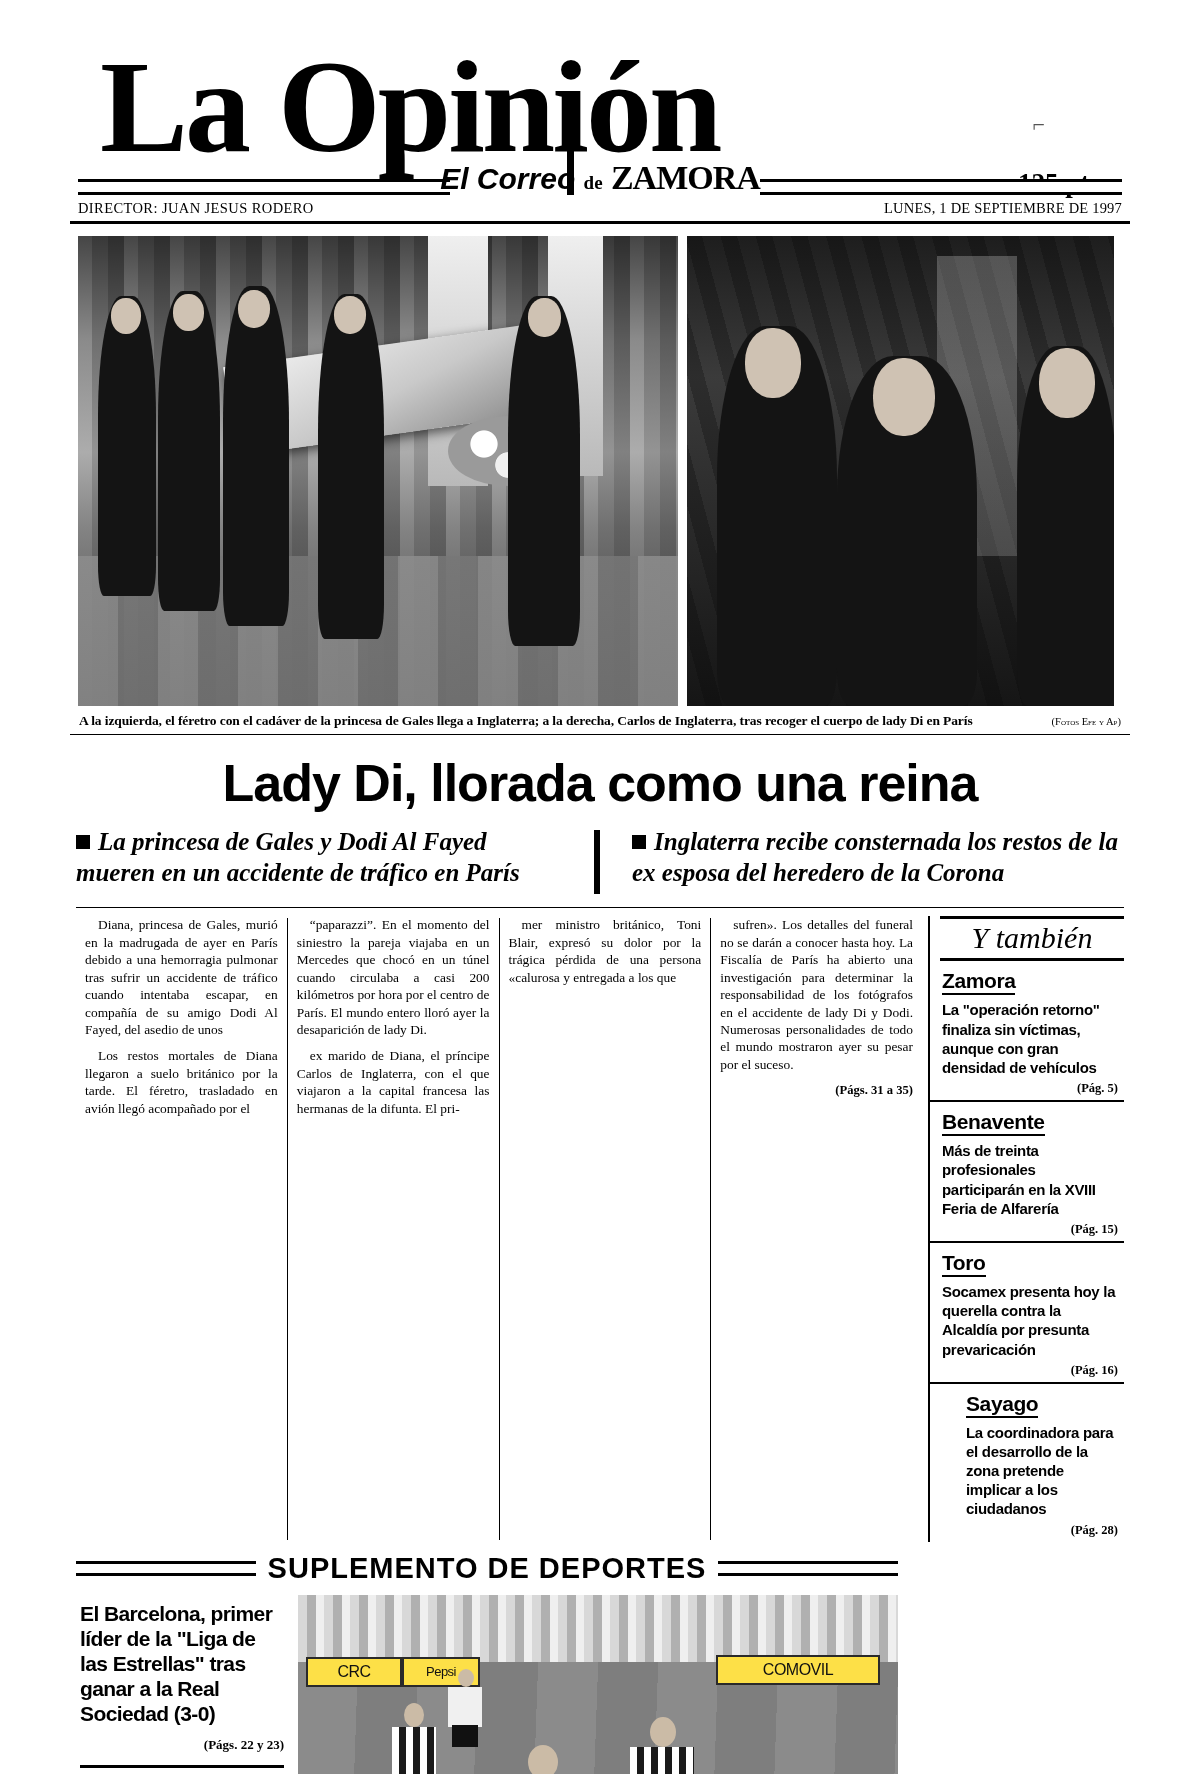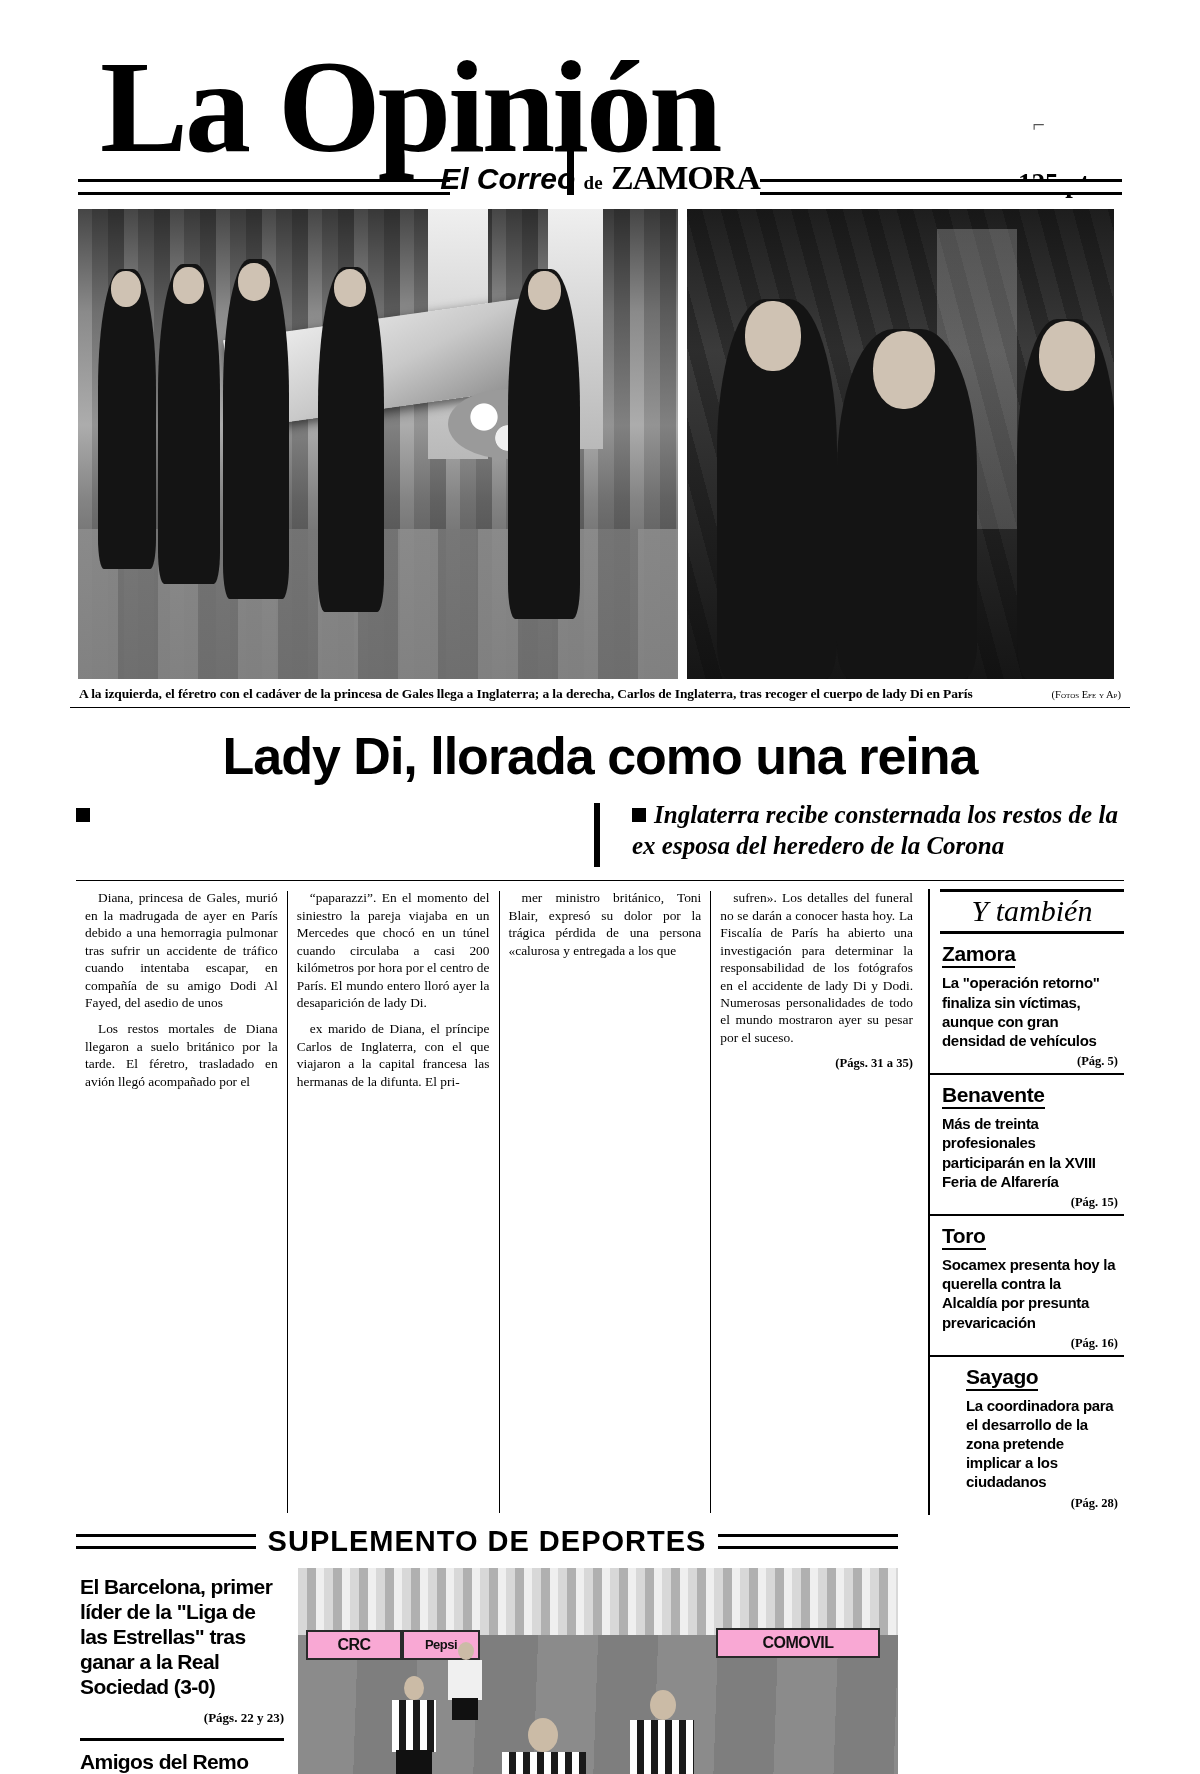--- a/index.html
+++ b/index.html
@@ -223,22 +223,22 @@
     position:absolute;inset:0;
     background:
       linear-gradient(180deg,rgba(235,235,235,.85) 0 16%,rgba(120,120,120,.5) 17%,rgba(90,90,90,.75) 100%),
       repeating-linear-gradient(0deg,#8f8f8f 0 6px,#848484 6px 12px),
       #8a8a8a;
   }
   .pitch{position:absolute;left:0;right:0;top:18%;bottom:0;
     background:repeating-linear-gradient(92deg,#8b8b8b 0 60px,#7e7e7e 60px 120px);}
   .stand{position:absolute;left:0;right:0;top:0;height:18%;
     background:repeating-linear-gradient(90deg,#d8d8d8 0 9px,#b0b0b0 9px 18px,#efefef 18px 26px);}
-  .ad{position:absolute;height:26px;background:#f9a8d4;border:2px solid #2a2a2a;
-     font-family:"Liberation Sans",sans-serif;font-weight:bold;font-size:16px;
+  .ad{position:absolute;height:26px;background:#fde047;border:2px solid #2a2a2a;
+     font-family:"Liberation Sans",sans-serif;font-weight:normal;font-size:16px;
      display:flex;align-items:center;justify-content:center;color:#111;letter-spacing:-.5px;}
   .player{position:absolute;}
   .p-shirt{position:absolute;background:repeating-linear-gradient(90deg,#fff 0 7px,#1a1a1a 7px 14px);}
   .p-shirt.dark{background:#f0f0f0;}
   .p-short{position:absolute;background:#111;}
   .p-head{position:absolute;background:#cbbba6;border-radius:50%;}
 </style>
 </head>
 <body>
 
@@ -253,20 +253,24 @@
       <div class="mast-rule-left"></div>
       <div class="mast-rule-right"></div>
       <div class="mast-cross"></div>
       <div class="mast-sub">
         <span class="correo">El Correo</span>
         <span class="de">de</span>
         <span class="zamora">ZAMORA</span>
       </div>
     </div>
 
+    <div class="infobar">
+      <div class="dir">DIRECTOR: JUAN JESUS RODERO</div>
+      <div class="date">LUNES, 1 DE SEPTIEMBRE DE 1997</div>
+    </div>
   </div>
 
   <div class="photo-row">
     <div class="photo left">
       <div class="ph-bg ph1"></div>
       <div class="ph-floor"></div>
       <div class="ph-win" style="left:350px;top:0;width:60px;height:250px;"></div>
       <div class="ph-win" style="left:470px;top:0;width:55px;height:240px;"></div>
       <div class="ph-coffin"></div>
       <div class="ph-flowers"></div>
@@ -296,21 +300,21 @@
 
   <div class="caption">
     <div class="ctext">A la izquierda, el féretro con el cadáver de la princesa de Gales llega a Inglaterra; a la derecha, Carlos de Inglaterra, tras recoger el cuerpo de lady Di en París</div>
     <div class="credit">(Fotos Efe y Ap)</div>
   </div>
 
   <div class="headline">Lady Di, llorada como una reina</div>
 
   <div class="subheads">
     <div class="subhead l">
-      <span class="sq"></span>
+      <span class="sq"></span><span>La princesa de Gales y Dodi Al Fayed mueren en un accidente de tráfico en París</span>
     </div>
     <div class="sub-div"></div>
     <div class="subhead r">
       <span class="sq"></span><span>Inglaterra recibe consternada los restos de la ex esposa del heredero de la Corona</span>
     </div>
   </div>
 
   <div class="rule-thin"></div>
 
   <div class="lead">

